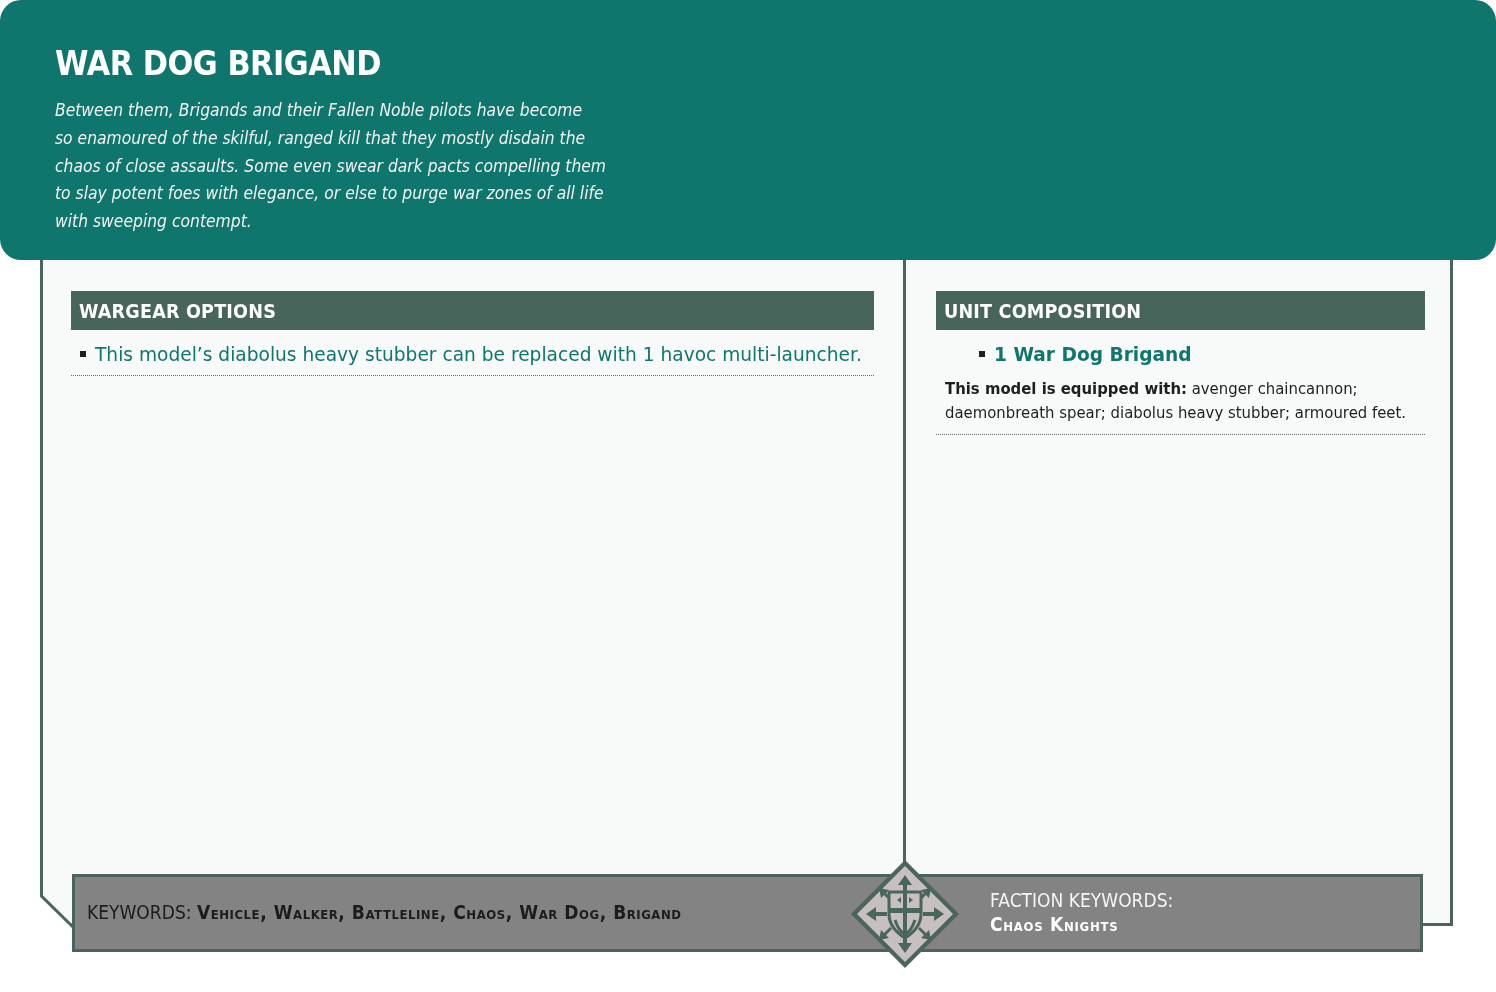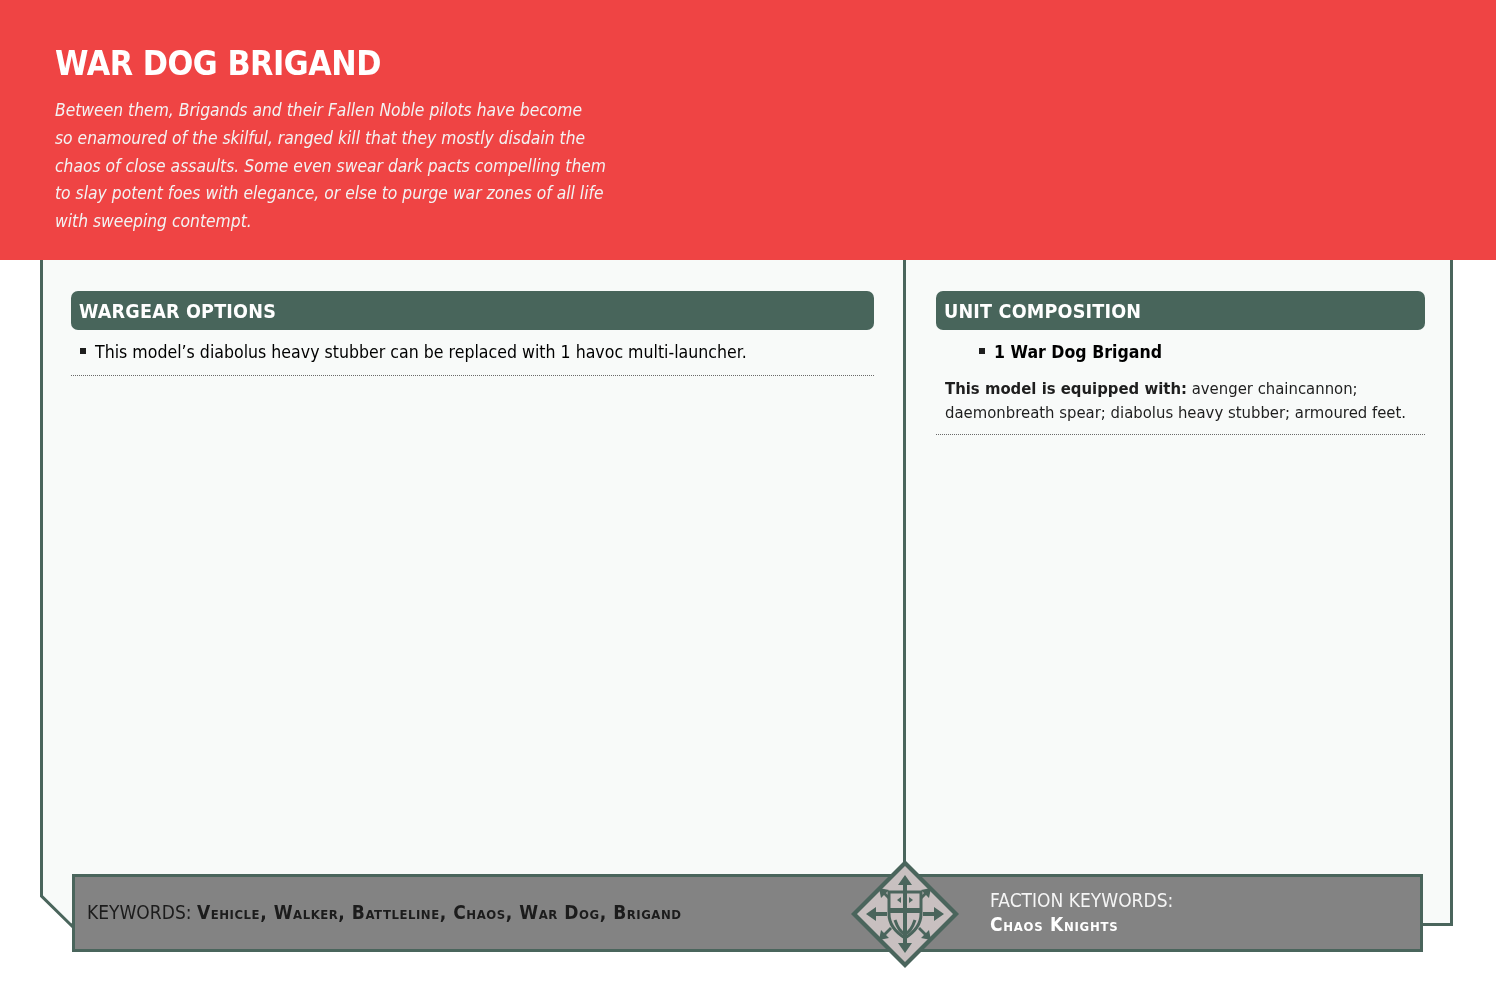--- a/index.html
+++ b/index.html
@@ -3,21 +3,22 @@
   <meta charset="utf-8">
   <style>
     html, body { margin: 0; padding: 0; }
     body {
       width: 1496px; height: 992px; position: relative; overflow: hidden;
       background: #ffffff;
       font-family: "DejaVu Sans", sans-serif;
     }
     .header {
       position: absolute; left: 0; top: 0; width: 1496px; height: 260px;
-      background: #ef4444;
+      background: #0f766e;
+      border-radius: 21px;
     }
     .title {
       position: absolute; left: 55px; top: 44px;
       font-family: "DejaVu Sans", sans-serif; font-weight: bold;
       font-size: 33px; color: #ffffff; letter-spacing: -0.5px;
       transform: scaleX(0.92); transform-origin: left center;
       white-space: nowrap;
     }
     .lore {
       position: absolute; left: 55px; top: 97px; width: 640px;
@@ -37,28 +38,27 @@
     .divider {
       position: absolute; left: 903px; top: 260px; width: 3px; height: 610px;
       background: #4a655c;
     }
 
     .section-head {
       position: absolute; height: 39px; background: #48655b;
       color: #ffffff; font-weight: bold; font-size: 20px;
       line-height: 40px; padding-left: 8px; box-sizing: border-box;
       letter-spacing: 0.2px;
-      border-radius: 7px;
     }
     .section-head span { display: inline-block; transform: scaleX(0.88); transform-origin: left center; white-space: nowrap; }
     .wargear-head { left: 71px; top: 291px; width: 803px; }
     .comp-head { left: 936px; top: 291px; width: 489px; }
 
     .bullet-row {
-      position: absolute; font-size: 17px; color: #000000; white-space: nowrap;
+      position: absolute; font-size: 20px; color: #0f766e; white-space: nowrap;
     }
     .bullet-row .sq {
       display: inline-block; width: 6px; height: 6px; background: #1e1e1e;
       vertical-align: middle; margin-right: 9px; position: relative; top: -2px;
     }
     .bullet-row .txt { display: inline-block; transform: scaleX(0.93); transform-origin: left center; }
     .wargear-item { left: 80px; top: 342px; }
     .comp-item { left: 979px; top: 342px; font-weight: bold; }
 
     .dotted {

